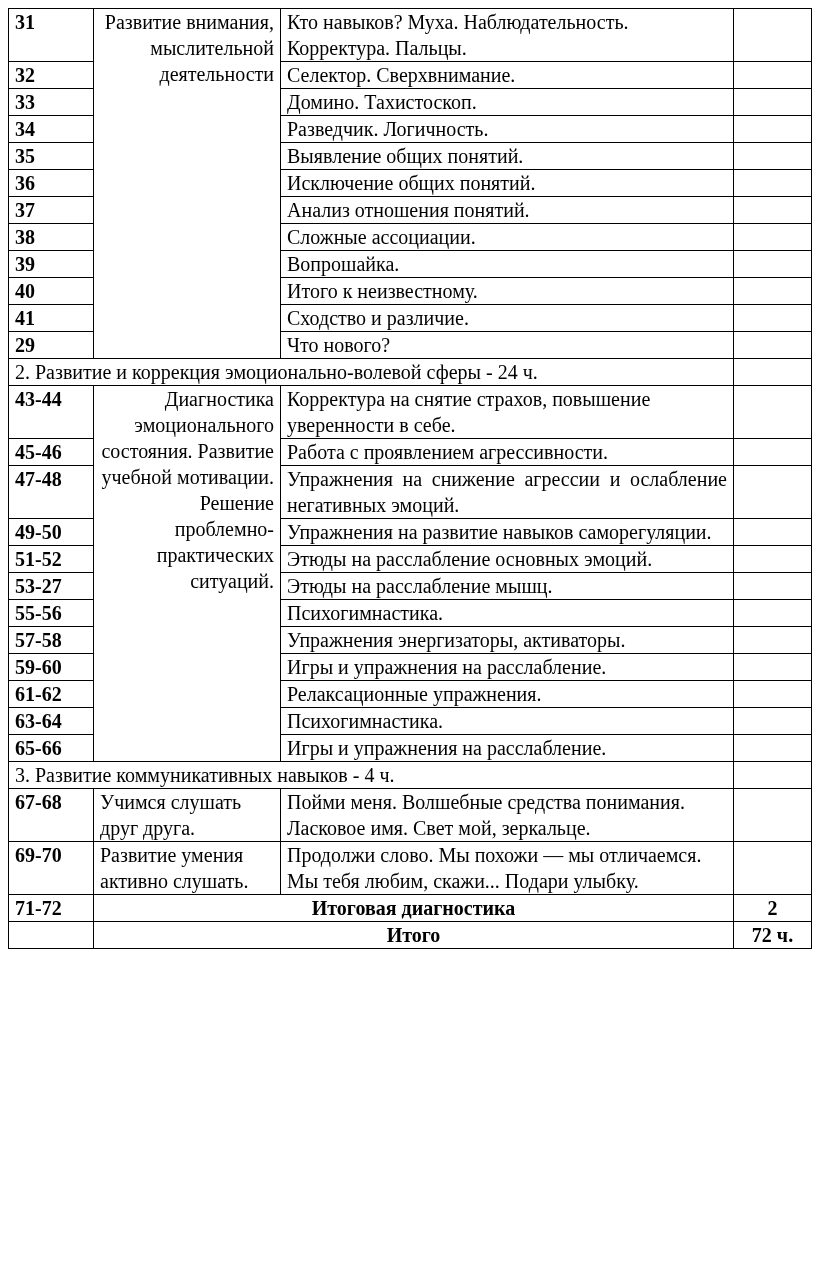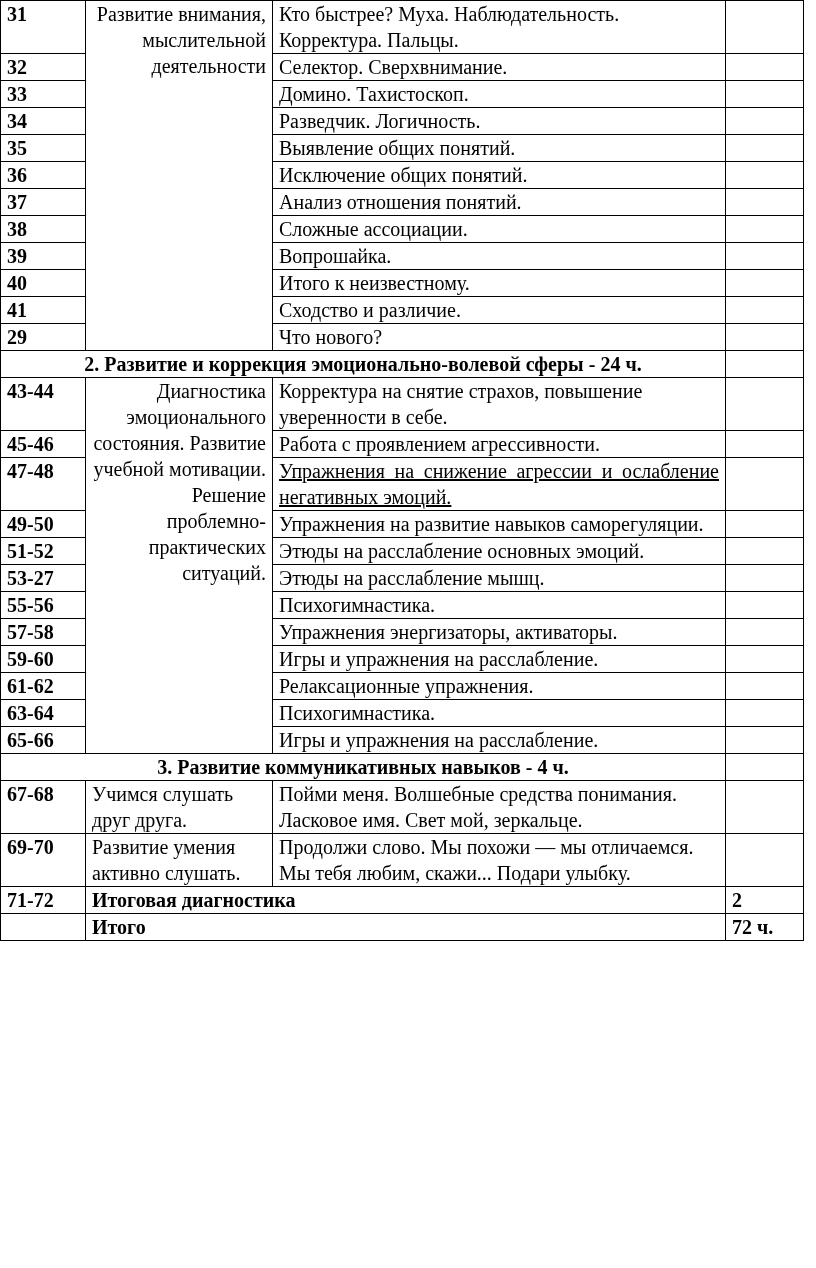--- a/index.html
+++ b/index.html
@@ -12,61 +12,60 @@
   }
   .page {
     width: 816px; height: 1268px;
     position: relative;
     overflow: hidden;
   }
   table.plan {
     border-collapse: collapse;
     table-layout: fixed;
     width: 803px;
-    margin: 0;
+    margin: 8px;
   }
   table.plan td {
     border: 1px solid #000;
     padding: 0 6px;
     vertical-align: top;
     font-size: 20px;
     line-height: 26px;
     overflow: hidden;
   }
   td.num {
     font-weight: bold;
     padding-left: 9px;
   }
   td.cat { padding-left: 8px; }
   td.merged { vertical-align: middle; text-align: right; }
   td.hdr {
-    font-weight: bold;
-    text-align: center;
-  }
-  td.just { text-align: justify; text-decoration: underline; }
-  td.bold { font-weight: bold; }
+    font-weight: normal;
+  }
+  td.just { text-align: justify; }
+  td.bold { font-weight: bold; text-align: center; }
   td.empty { }
 </style>
 </head>
 <body>
 
 <div class="page">
   <table class="plan">
     <colgroup>
       <col style="width:85px">
       <col style="width:187px">
       <col style="width:453px">
       <col style="width:78px">
     </colgroup>
 
     <tbody>
         <tr>
       <td class="num">31</td>
       <td class="cat merged" rowspan="12">Развитие внимания, мыслительной деятельности</td>
-      <td class="act">Кто быстрее? Муха. Наблюдательность. Корректура. Пальцы.</td>
+      <td class="act">Кто навыков? Муха. Наблюдательность. Корректура. Пальцы.</td>
       <td class="empty"></td>
     </tr>
     <tr>
       <td class="num">32</td>
       <td class="act">Селектор. Сверхвнимание.</td>
       <td class="empty"></td>
     </tr>
     <tr>
       <td class="num">33</td>
       <td class="act">Домино. Тахистоскоп.</td>

